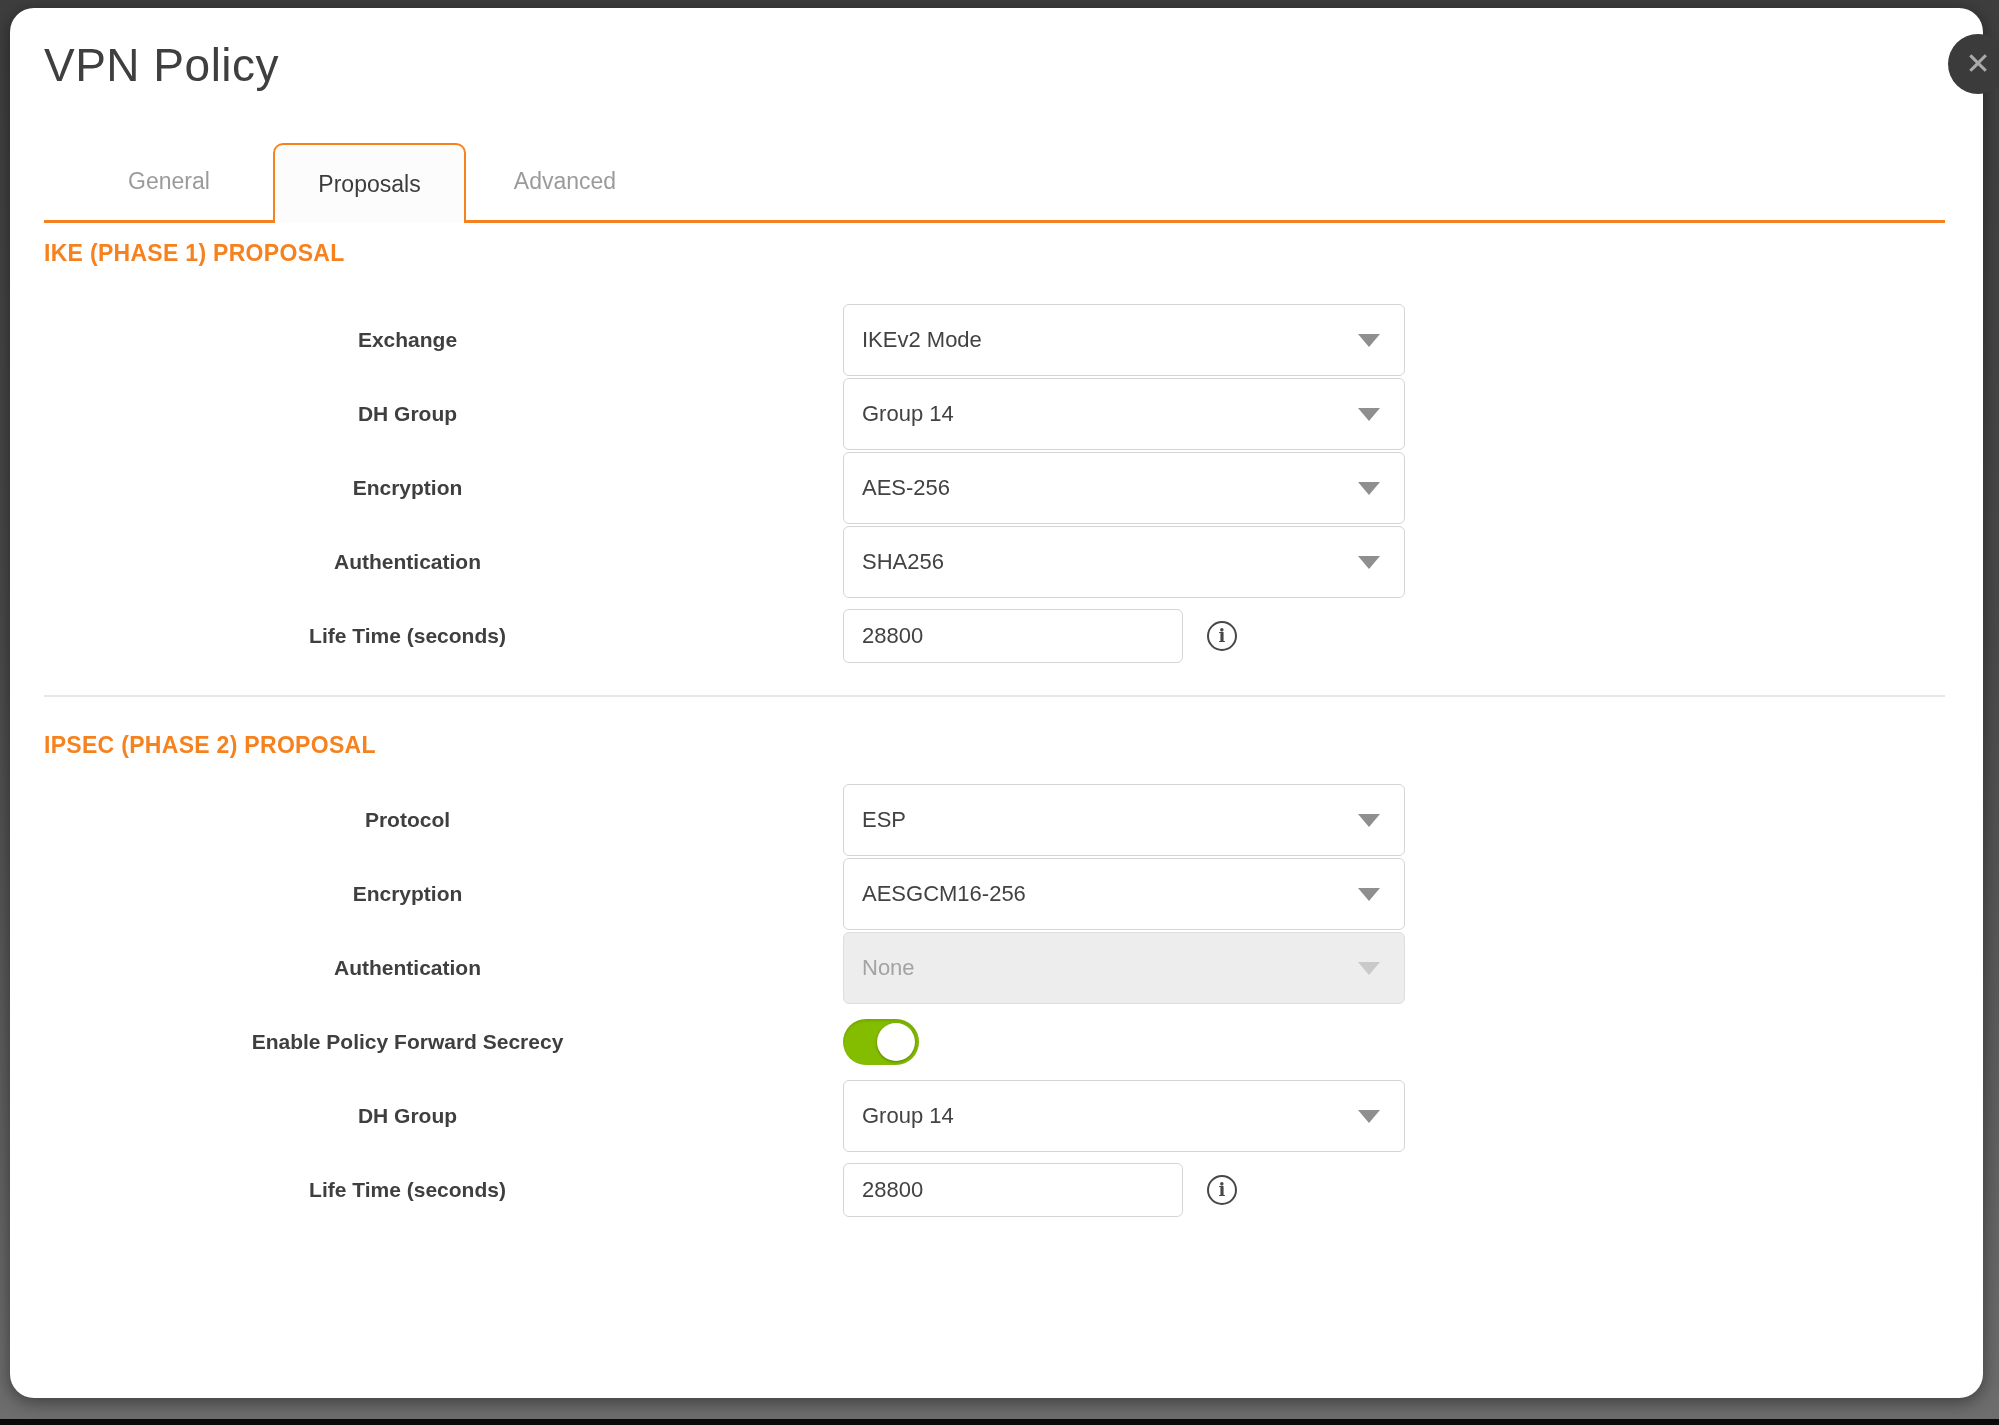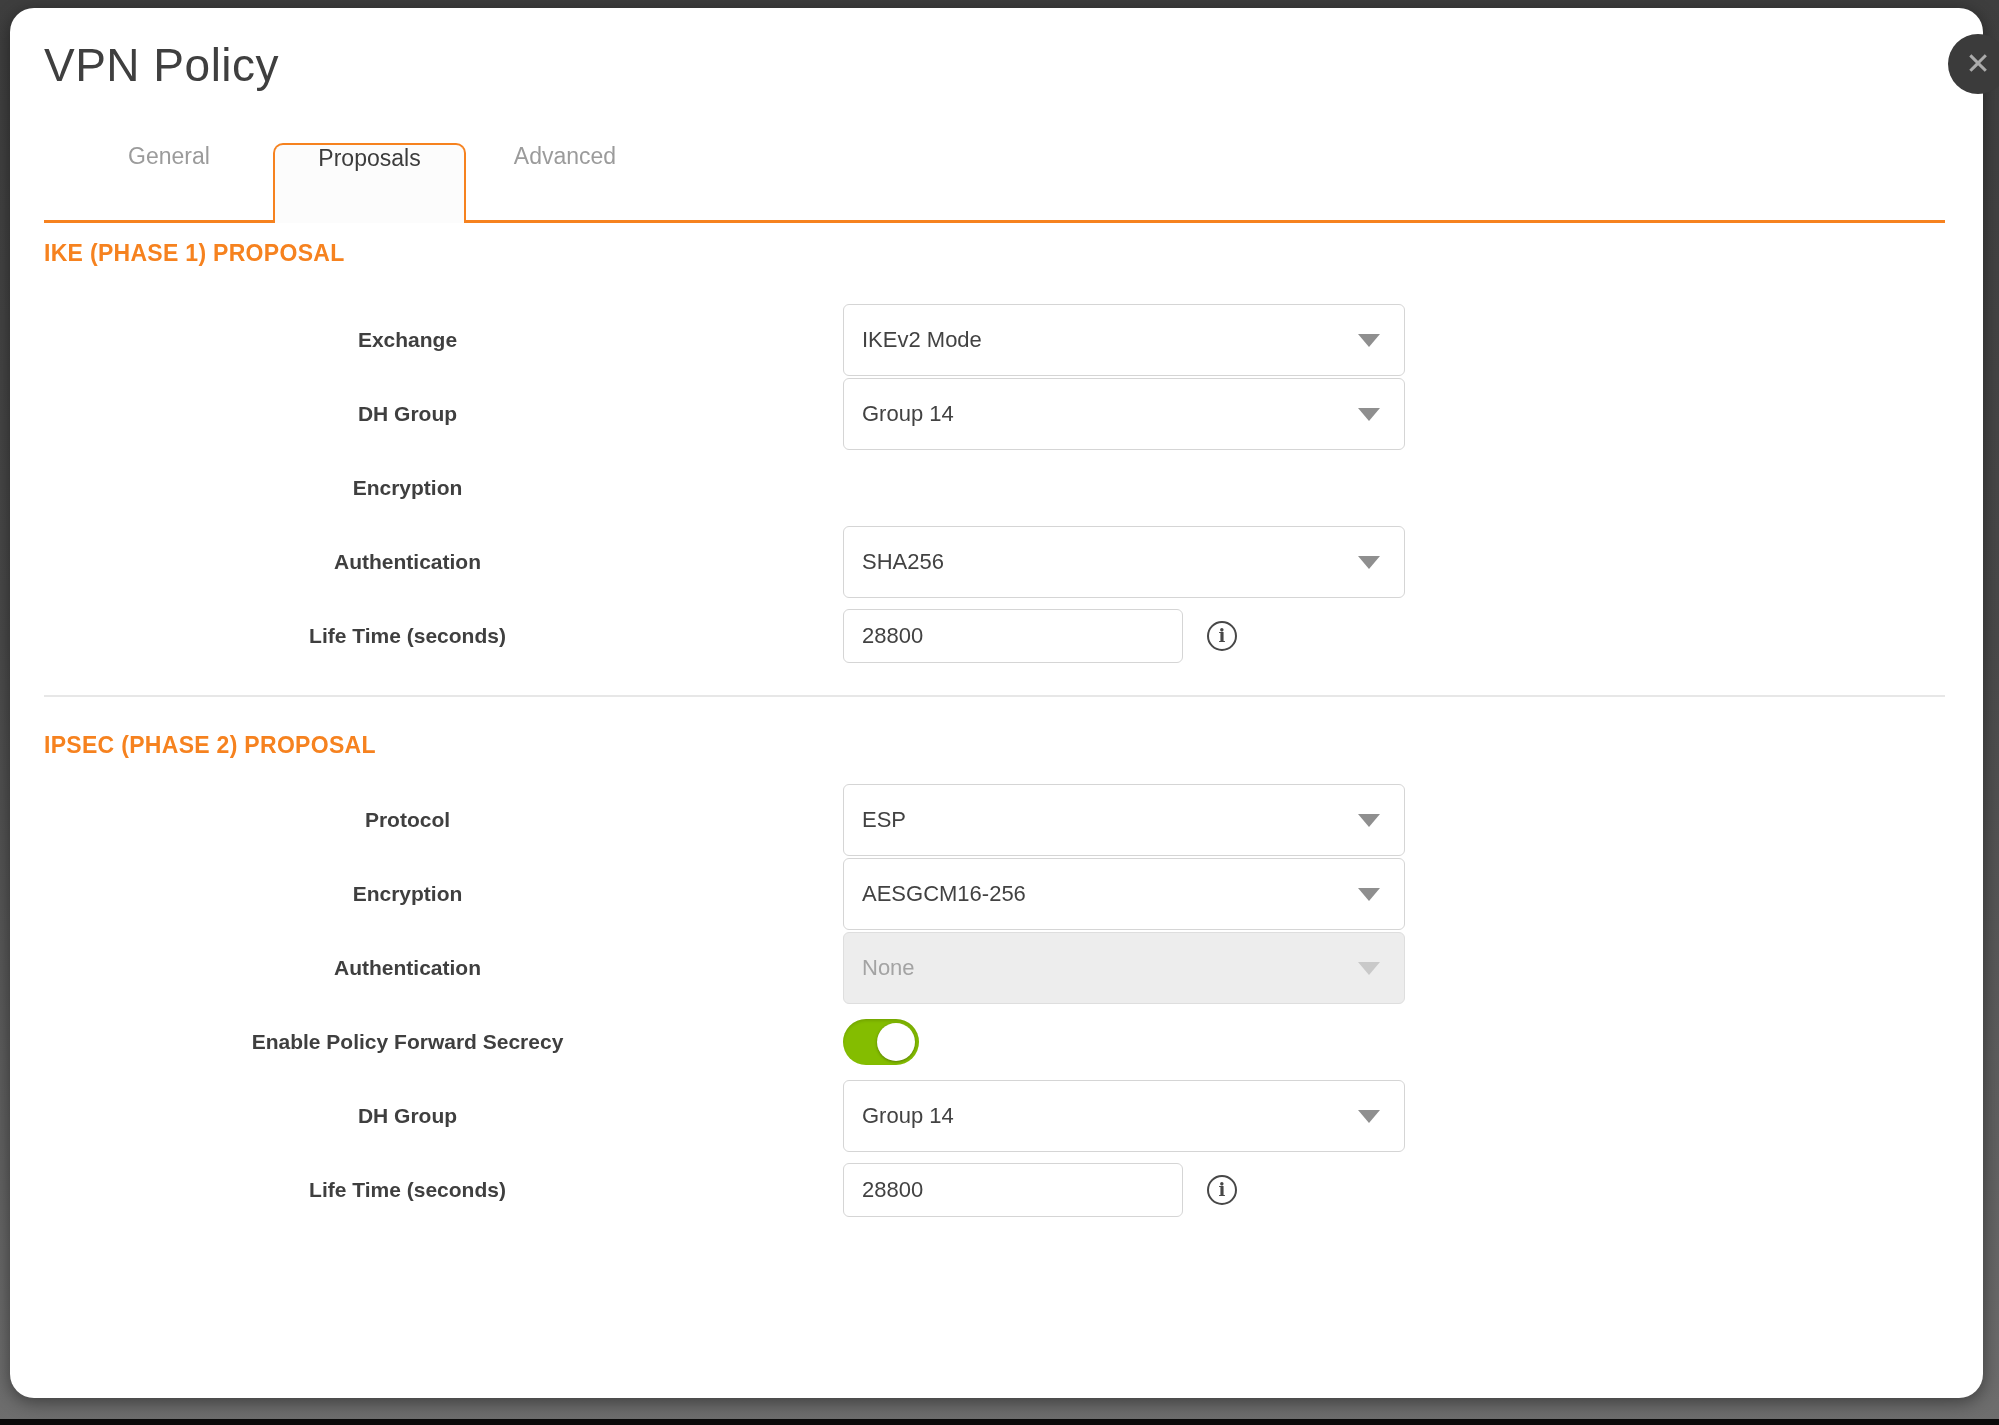--- a/index.html
+++ b/index.html
@@ -30,21 +30,21 @@
     font-size:46px; color:#3f3f3f; letter-spacing:.5px;
   }
 
   
   .tabs {
     display:flex; align-items:stretch;
     height:80px; margin:51px 38px 0 34px;
     border-bottom:3px solid var(--accent);
   }
   .tab {
-    display:flex; align-items:flex-start; justify-content:center;
+    display:flex; align-items:center; justify-content:center;
     font-size:23px; cursor:pointer;
   }
   .tab-inactive { color:#9b9b9b; }
   .tab-general  { width:150px; margin-left:50px; }
   .tab-active {
     width:193px; margin-left:29px; margin-bottom:-3px;
     background:#fcfcfc; color:#3c3c3c;
     border:2.5px solid var(--accent); border-bottom:none;
     border-radius:10px 10px 0 0;
   }
@@ -164,20 +164,26 @@
       <div class="control">
         <div class="select">
           <span class="selval">Group 14</span>
           <span class="arrow"></span>
         </div>
       </div>
     </div>
 
     <div class="row">
       <div class="flabel">Encryption</div>
+      <div class="control">
+        <div class="select">
+          <span class="selval">AES-256</span>
+          <span class="arrow"></span>
+        </div>
+      </div>
     </div>
 
     <div class="row">
       <div class="flabel">Authentication</div>
       <div class="control">
         <div class="select">
           <span class="selval">SHA256</span>
           <span class="arrow"></span>
         </div>
       </div>

